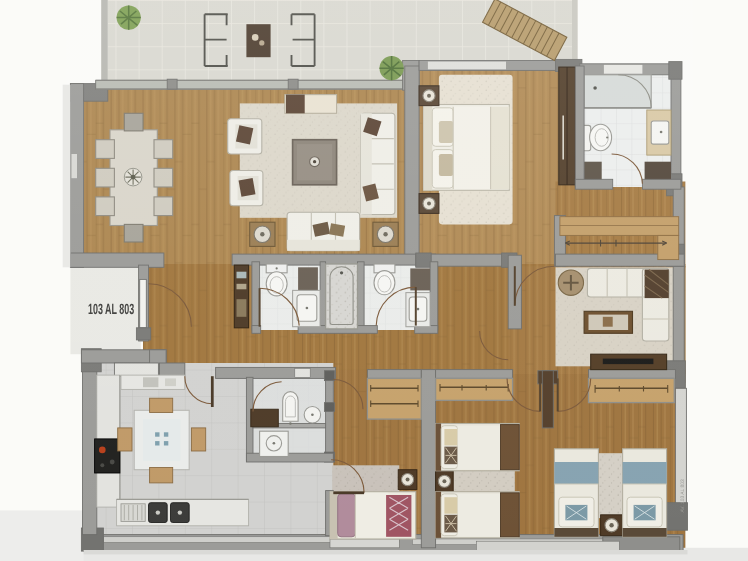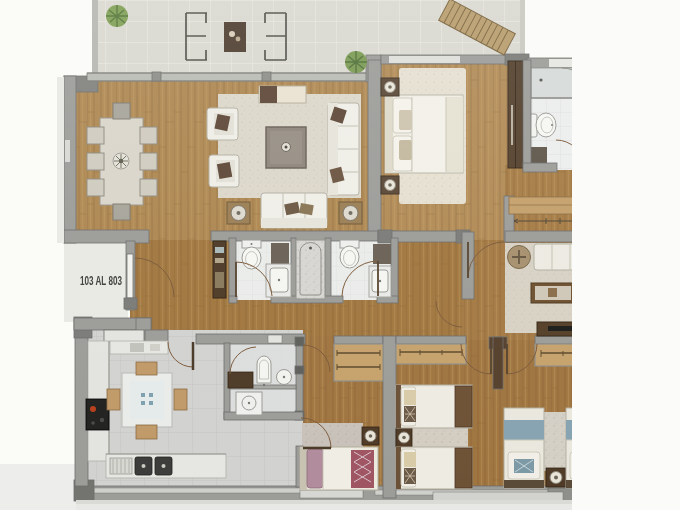--- a/index.html
+++ b/index.html
@@ -1,16 +1,16 @@
 <!DOCTYPE html>
 <html><head>
 <meta charset="utf-8">
 <style>
 html,body{margin:0;padding:0;background:#fbfbf9;font-family:"Liberation Sans",sans-serif;}
-#wrap{width:572px;height:510px;position:relative;overflow:hidden;}
+#wrap{width:680px;height:510px;position:relative;overflow:hidden;}
 </style>
 </head>
 <body>
 <div id="wrap">
 <svg width="680" height="510" viewBox="0 0 680 510" xmlns="http://www.w3.org/2000/svg">
 <defs>
 <pattern id="wood" width="29" height="92" patternUnits="userSpaceOnUse">
   <rect width="29" height="92" fill="none"></rect>
   <path d="M0,0 V92 M7,0 V92 M14,0 V92 M21,0 V92" stroke="#6d4e26" stroke-width="0.8" opacity="0.35"></path>
   <path d="M3.5,0 V92 M17.5,0 V92 M24.5,0 V92" stroke="#c9a468" stroke-width="1.3" opacity="0.3"></path>

